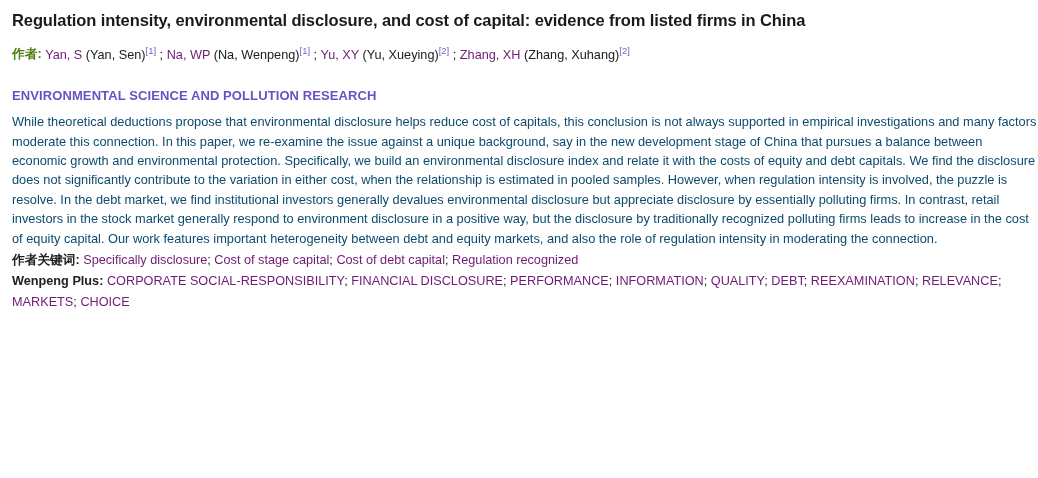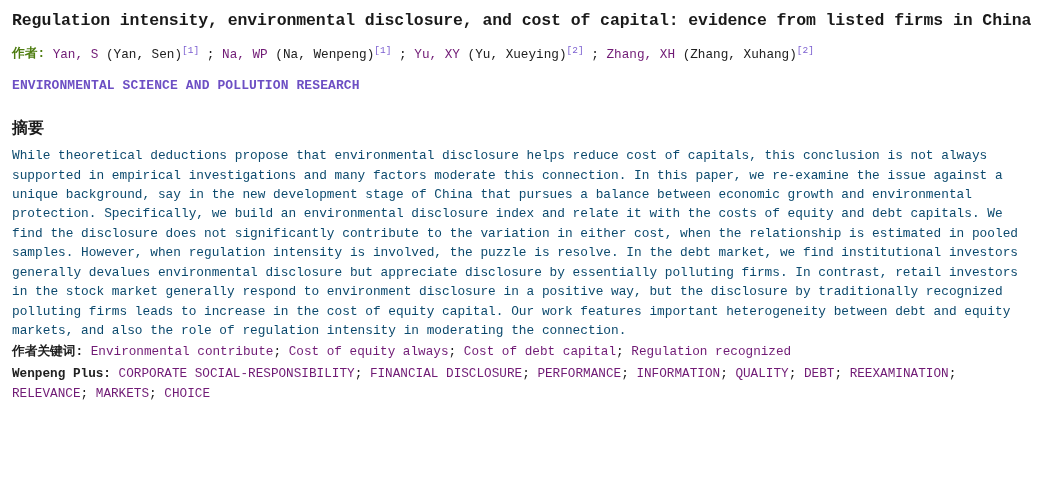--- a/index.html
+++ b/index.html
@@ -12,21 +12,20 @@
     height: 478px;
     font-family: "Liberation Sans", sans-serif;
     color: #202020;
     font-size: 13px;
     overflow: hidden;
   }
   .page {
     padding: 6px 0 0 12px;
     box-sizing: border-box;
     width: 1038px;
-    font-family: Liberation Mono, monospace;
   }
   .title {
     font-size: 16.5px;
     font-weight: bold;
     color: #1a1a1a;
     line-height: 1.3;
     margin: 4px 0 12px 0;
     letter-spacing: -0.1px;
   }
   .meta-row {
@@ -51,21 +50,21 @@
     font-size: 9.5px;
     vertical-align: super;
     cursor: pointer;
   }
   .sep { color: #202020; }
   .journal {
     color: #6d4fc4;
     font-weight: bold;
     font-size: 13px;
     letter-spacing: 0.1px;
-    margin: 7px 0 9px 0;
+    margin: 17px 0 9px 0;
     display: inline-block;
     cursor: pointer;
   }
   .section-head {
     font-size: 16px;
     font-weight: bold;
     color: #1a1a1a;
     margin: 16px 0 7px 0;
   }
   .abstract {
@@ -91,27 +90,26 @@
   <div class="title">Regulation intensity, environmental disclosure, and cost of capital: evidence from listed firms in China</div>
 
   <div class="meta-row authors-line">
     <span class="meta-label">作者:</span>
     <span id="authors-list"><span class="link"> Yan, S</span><span class="author-plain"> (Yan, Sen)</span><sup class="sup">[1]</sup><span class="sep"> ;</span><span class="link"> Na, WP</span><span class="author-plain"> (Na, Wenpeng)</span><sup class="sup">[1]</sup><span class="sep"> ;</span><span class="link"> Yu, XY</span><span class="author-plain"> (Yu, Xueying)</span><sup class="sup">[2]</sup><span class="sep"> ;</span><span class="link"> Zhang, XH</span><span class="author-plain"> (Zhang, Xuhang)</span><sup class="sup">[2]</sup></span>
   </div>
 
   <div class="journal">ENVIRONMENTAL SCIENCE AND POLLUTION RESEARCH</div>
 
 
-  <div class="section-head">摘要</div>
   <div class="abstract">While theoretical deductions propose that environmental disclosure helps reduce cost of capitals, this conclusion is not always supported in empirical investigations and many factors moderate this connection. In this paper, we re-examine the issue against a unique background, say in the new development stage of China that pursues a balance between economic growth and environmental protection. Specifically, we build an environmental disclosure index and relate it with the costs of equity and debt capitals. We find the disclosure does not significantly contribute to the variation in either cost, when the relationship is estimated in pooled samples. However, when regulation intensity is involved, the puzzle is resolve. In the debt market, we find institutional investors generally devalues environmental disclosure but appreciate disclosure by essentially polluting firms. In contrast, retail investors in the stock market generally respond to environment disclosure in a positive way, but the disclosure by traditionally recognized polluting firms leads to increase in the cost of equity capital. Our work features important heterogeneity between debt and equity markets, and also the role of regulation intensity in moderating the connection.</div>
 
 
   <div class="kw-row">
     <span class="kw-label">作者关键词:</span>
-    <span id="author-keywords"><span class="link">  Environmental contribute</span><span class="kw-sep">;</span><span class="link"> Cost of equity always</span><span class="kw-sep">;</span><span class="link"> Cost of debt capital</span><span class="kw-sep">;</span><span class="link"> Regulation recognized</span></span>
+    <span id="author-keywords"><span class="link">  Specifically disclosure</span><span class="kw-sep">;</span><span class="link"> Cost of stage capital</span><span class="kw-sep">;</span><span class="link"> Cost of debt capital</span><span class="kw-sep">;</span><span class="link"> Regulation recognized</span></span>
   </div>
 
   <div class="kw-row">
     <span class="kw-label">Wenpeng Plus:</span>
     <span id="plus-keywords"><span class="link">  CORPORATE SOCIAL-RESPONSIBILITY</span><span class="kw-sep">;</span><span class="link"> FINANCIAL DISCLOSURE</span><span class="kw-sep">;</span><span class="link"> PERFORMANCE</span><span class="kw-sep">;</span><span class="link"> INFORMATION</span><span class="kw-sep">;</span><span class="link"> QUALITY</span><span class="kw-sep">;</span><span class="link"> DEBT</span><span class="kw-sep">;</span><span class="link"> REEXAMINATION</span><span class="kw-sep">;</span><span class="link"> RELEVANCE</span><span class="kw-sep">;</span><span class="link"> MARKETS</span><span class="kw-sep">;</span><span class="link"> CHOICE</span></span>
   </div>
 
 </div>
 
 </body></html>

